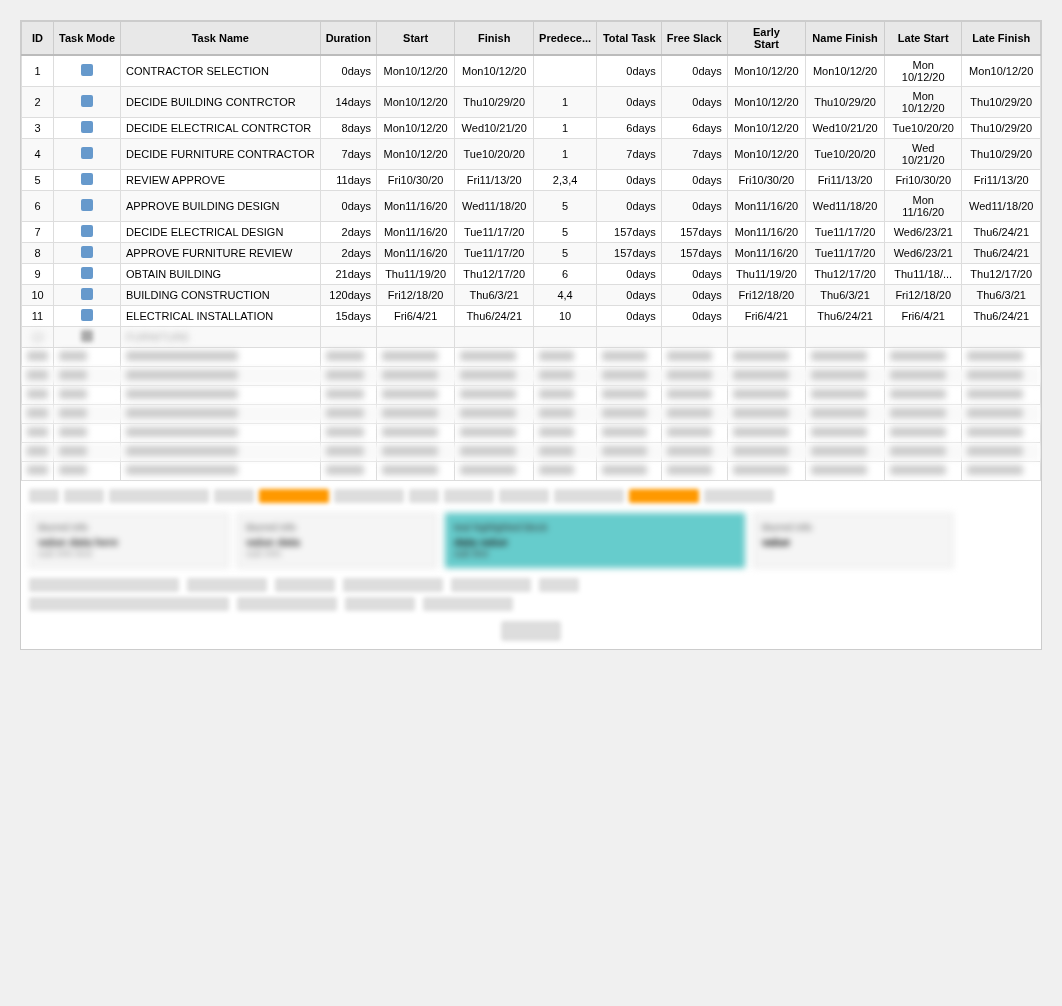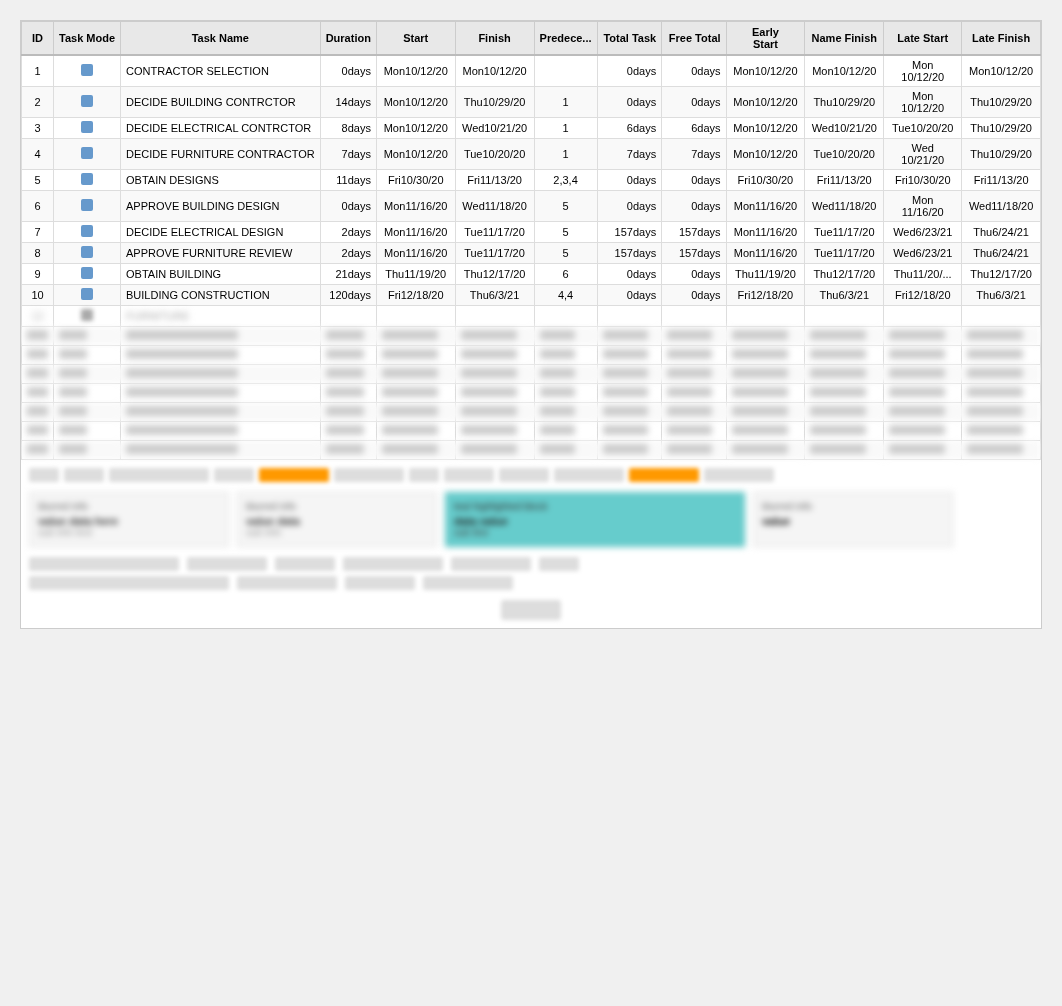--- a/index.html
+++ b/index.html
@@ -69,21 +69,21 @@
       <tr>
         <th class="id-col">ID</th>
         <th class="mode-col">Task
 Mode</th>
         <th class="name-col">Task Name</th>
         <th class="dur-col">Duration</th>
         <th class="date-col">Start</th>
         <th class="date-col">Finish</th>
         <th class="num-col">Predece...</th>
         <th class="slack-col">Total Task</th>
-        <th class="slack-col">Free Total</th>
+        <th class="slack-col">Free Slack</th>
         <th class="date-col" style="white-space:pre-line">Early
 Start</th>
         <th class="date-col">Name Finish</th>
         <th class="date-col">Late Start</th>
         <th class="date-col">Late Finish</th>
       </tr>
     </thead>
     <tbody id="table-body">
 
     <tr>
@@ -155,21 +155,21 @@
     <td class="date-col" style="">Tue10/20/20</td>
     <td class="date-col" style="white-space:pre-line;">Wed
 10/21/20</td>
     <td class="date-col" style="">Thu10/29/20</td>
   </tr>
         <tr>
     <td class="id-col">5</td>
     <td class="mode-col">
       <span style="display:inline-block;width:12px;height:12px;background:#6699cc;border-radius:2px;"></span>
     </td>
-    <td class="name-col" style="">OBTAIN DESIGNS</td>
+    <td class="name-col" style="">REVIEW APPROVE</td>
     <td class="dur-col" style="">11days</td>
     <td class="date-col" style="">Fri10/30/20</td>
     <td class="date-col" style="">Fri11/13/20</td>
     <td class="num-col" style="">2,3,4</td>
     <td class="slack-col" style="">0days</td>
     <td class="slack-col" style="">0days</td>
     <td class="date-col" style="">Fri10/30/20</td>
     <td class="date-col" style="">Fri11/13/20</td>
     <td class="date-col" style="white-space:pre-line;">Fri10/30/20</td>
     <td class="date-col" style="">Fri11/13/20</td>
@@ -233,39 +233,56 @@
     </td>
     <td class="name-col" style="">OBTAIN BUILDING</td>
     <td class="dur-col" style="">21days</td>
     <td class="date-col" style="">Thu11/19/20</td>
     <td class="date-col" style="">Thu12/17/20</td>
     <td class="num-col" style="">6</td>
     <td class="slack-col" style="">0days</td>
     <td class="slack-col" style="">0days</td>
     <td class="date-col" style="">Thu11/19/20</td>
     <td class="date-col" style="">Thu12/17/20</td>
-    <td class="date-col" style="white-space:pre-line;">Thu11/20/...</td>
+    <td class="date-col" style="white-space:pre-line;">Thu11/18/...</td>
     <td class="date-col" style="">Thu12/17/20</td>
   </tr>
         <tr>
     <td class="id-col">10</td>
     <td class="mode-col">
       <span style="display:inline-block;width:12px;height:12px;background:#6699cc;border-radius:2px;"></span>
     </td>
     <td class="name-col" style="">BUILDING CONSTRUCTION</td>
     <td class="dur-col" style="">120days</td>
     <td class="date-col" style="">Fri12/18/20</td>
     <td class="date-col" style="">Thu6/3/21</td>
     <td class="num-col" style="">4,4</td>
     <td class="slack-col" style="">0days</td>
     <td class="slack-col" style="">0days</td>
     <td class="date-col" style="">Fri12/18/20</td>
     <td class="date-col" style="">Thu6/3/21</td>
     <td class="date-col" style="white-space:pre-line;">Fri12/18/20</td>
     <td class="date-col" style="">Thu6/3/21</td>
+  </tr>
+        <tr>
+    <td class="id-col">11</td>
+    <td class="mode-col">
+      <span style="display:inline-block;width:12px;height:12px;background:#6699cc;border-radius:2px;"></span>
+    </td>
+    <td class="name-col" style="">ELECTRICAL INSTALLATION</td>
+    <td class="dur-col" style="">15days</td>
+    <td class="date-col" style="">Fri6/4/21</td>
+    <td class="date-col" style="">Thu6/24/21</td>
+    <td class="num-col" style="">10</td>
+    <td class="slack-col" style="">0days</td>
+    <td class="slack-col" style="">0days</td>
+    <td class="date-col" style="">Fri6/4/21</td>
+    <td class="date-col" style="">Thu6/24/21</td>
+    <td class="date-col" style="white-space:pre-line;">Fri6/4/21</td>
+    <td class="date-col" style="">Thu6/24/21</td>
   </tr>
         <tr class="blurred-row">
     <td class="id-col"><span style="filter:blur(3px)">12</span></td>
     <td class="mode-col">
       <span style="display:inline-block;width:12px;height:12px;background:#aaa;border-radius:2px;"></span>
     </td>
     <td class="name-col" style="filter:blur(3px)">FURNITURE</td>
     <td class="dur-col" style="filter:blur(3px)"></td>
     <td class="date-col" style="filter:blur(3px)"></td>
     <td class="date-col" style="filter:blur(3px)"></td>

